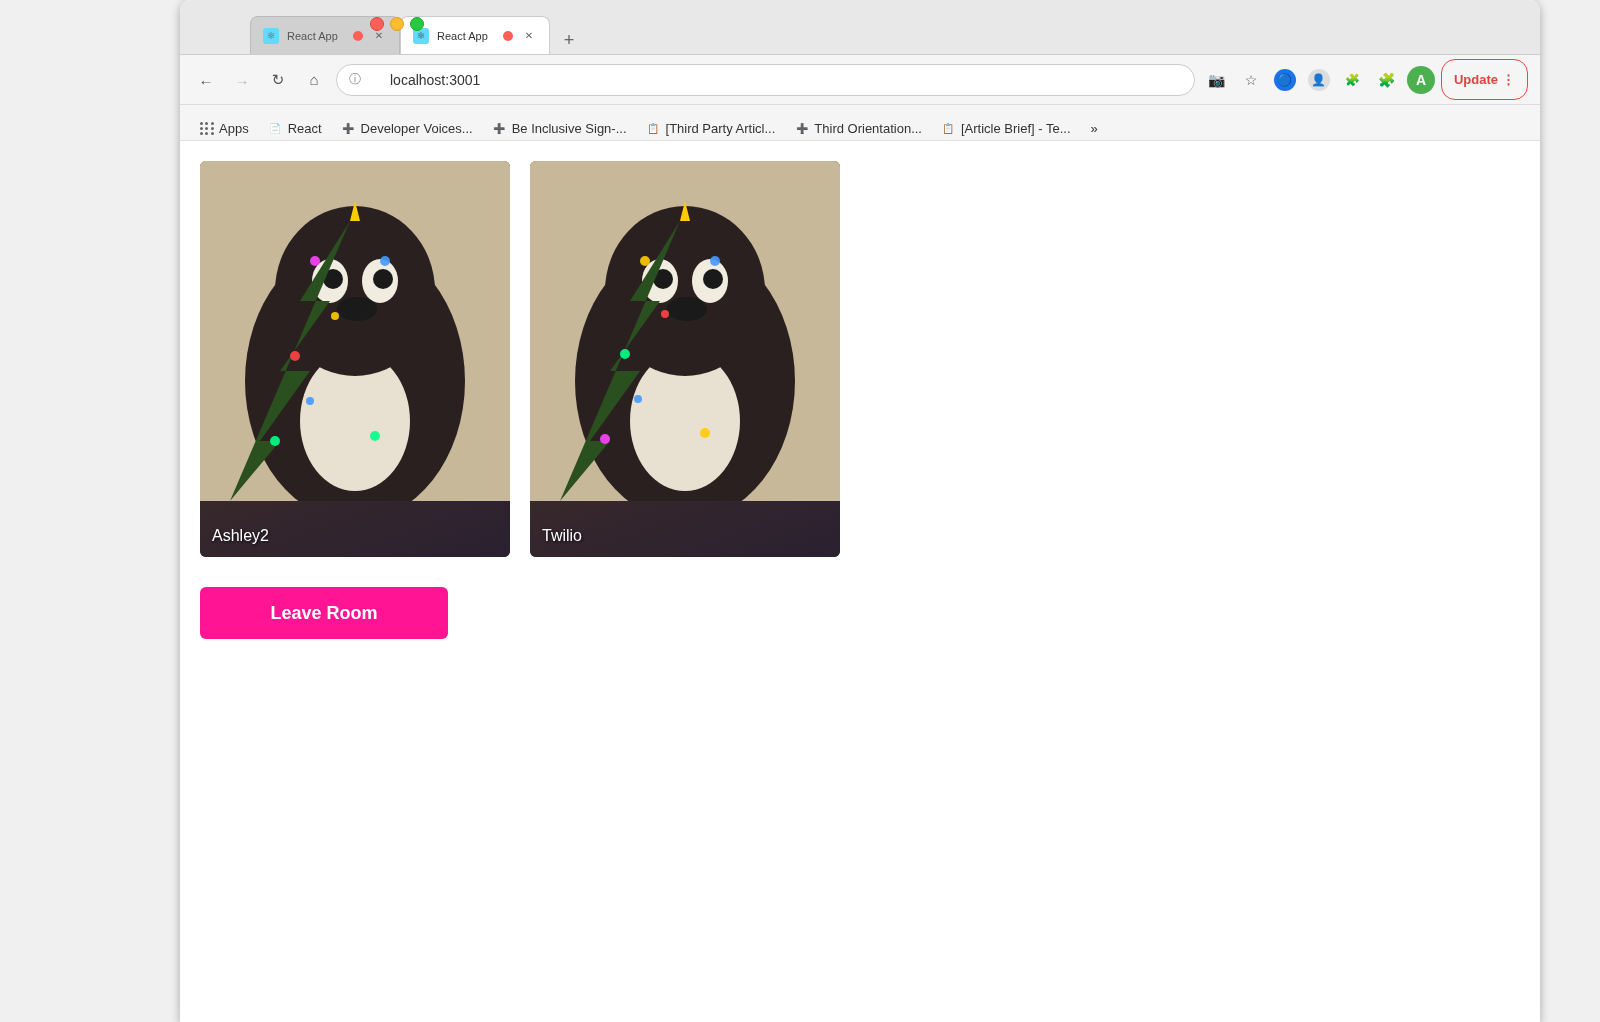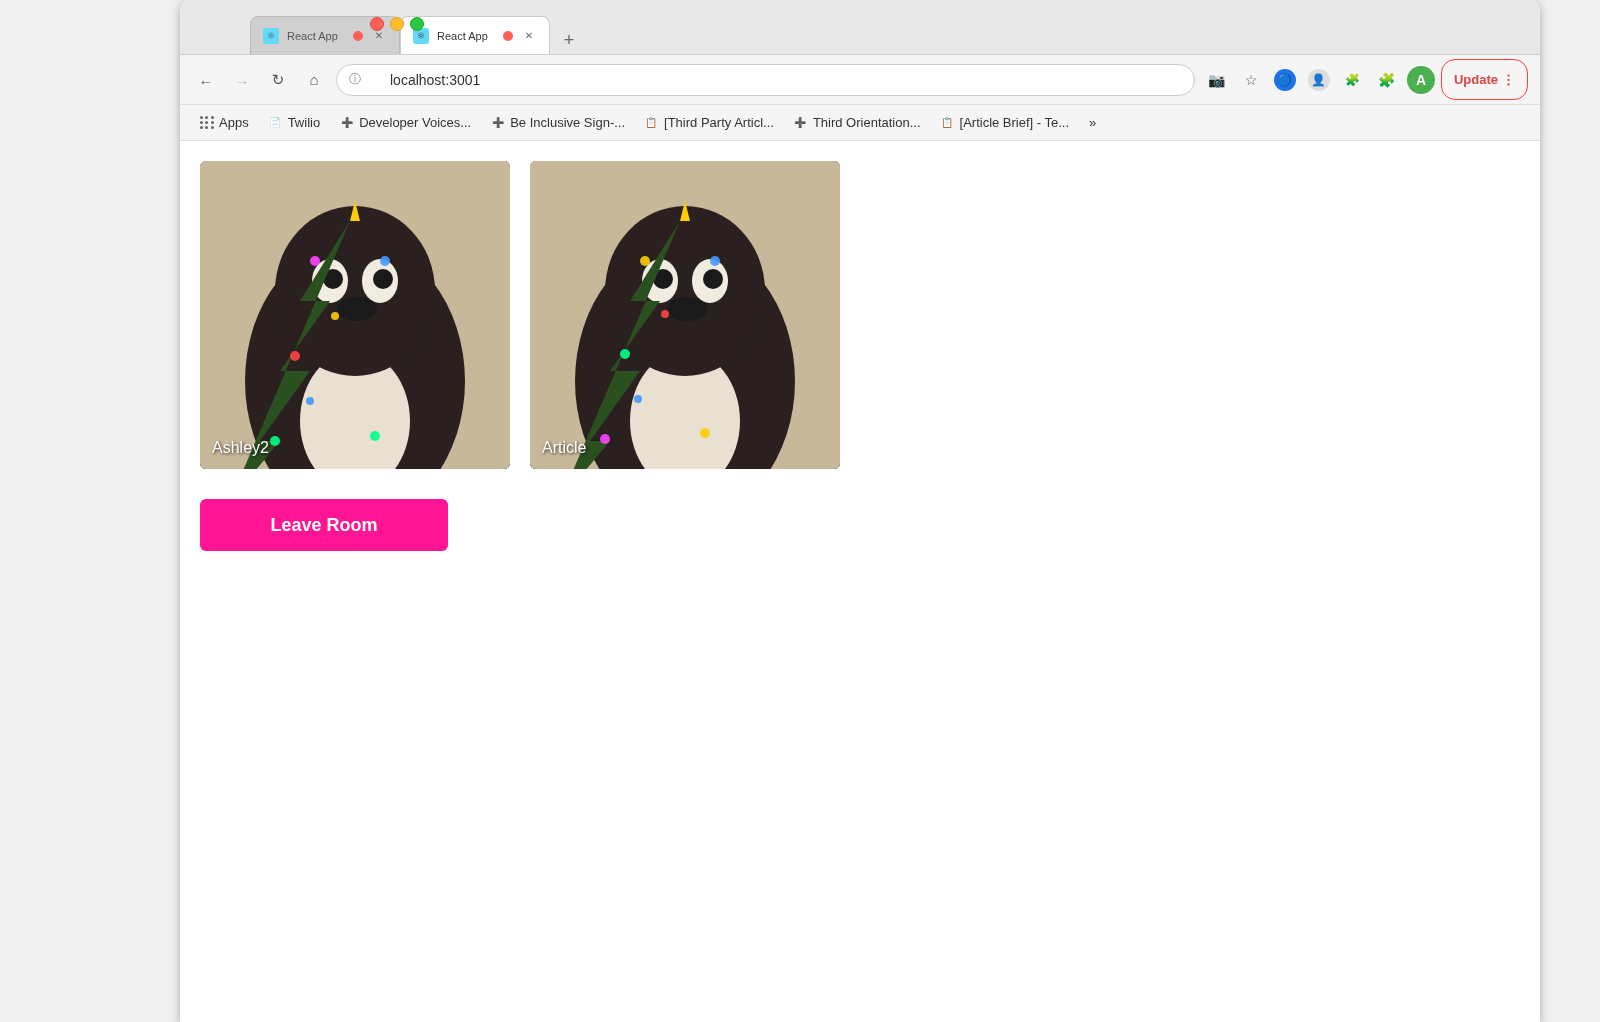--- a/index.html
+++ b/index.html
@@ -238,21 +238,21 @@
       display: flex;
       align-items: center;
       gap: 4px;
     }
 
     
     .bookmarks-bar {
       background: #f5f5f5;
       height: 36px;
       display: flex;
-      align-items: center;
+      align-items: flex-end;
       padding: 0 12px;
       gap: 4px;
       border-bottom: 1px solid #e0e0e0;
       font-size: 13px;
       color: #333;
     }
 
     .bookmark-item {
       display: flex;
       align-items: center;
@@ -298,21 +298,21 @@
 
     .video-grid {
       display: flex;
       gap: 20px;
       flex-wrap: wrap;
     }
 
     .video-tile {
       position: relative;
       width: 310px;
-      height: 308px;
+      height: 396px;
       border-radius: 6px;
       overflow: hidden;
       background: #2a2a2a;
       flex-shrink: 0;
     }
 
     
     .video-bg {
       width: 100%;
       height: 100%;
@@ -428,21 +428,21 @@
           <span></span>
           <span></span>
         <span></span>
           <span></span>
           <span></span>
       </div>
       <span>Apps</span>
     </div>
     <div class="bookmark-item">
       <div class="bookmark-favicon">📄</div>
-      <span>Twilio</span>
+      <span>React</span>
     </div>
     <div class="bookmark-item">
       <div class="bookmark-favicon">➕</div>
       <span>Developer Voices...</span>
     </div>
     <div class="bookmark-item">
       <div class="bookmark-favicon">➕</div>
       <span>Be Inclusive Sign-...</span>
     </div>
     <div class="bookmark-item">
@@ -528,21 +528,21 @@
             <circle cx="95" cy="193" r="5" fill="#00ff88" opacity="0.9"></circle>
             <circle cx="135" cy="153" r="4" fill="#ff4444" opacity="0.9"></circle>
             <circle cx="115" cy="100" r="5" fill="#ffcc00" opacity="0.9"></circle>
 
             <polygon points="150,60 155,40 160,60" fill="#ffcc00"></polygon>
 
             <circle cx="185" cy="100" r="5" fill="#4499ff" opacity="0.9"></circle>
             <circle cx="175" cy="272" r="5" fill="#ffcc00" opacity="0.9"></circle>
           </svg>
         </div>
-        <span class="participant-label">Article</span>
+        <span class="participant-label">Twilio</span>
       </div>
     </div>
 
     <button class="leave-room-btn">
       <span>Leave Room</span>
     </button>
   </div>
 </div>
 
 </body></html>

